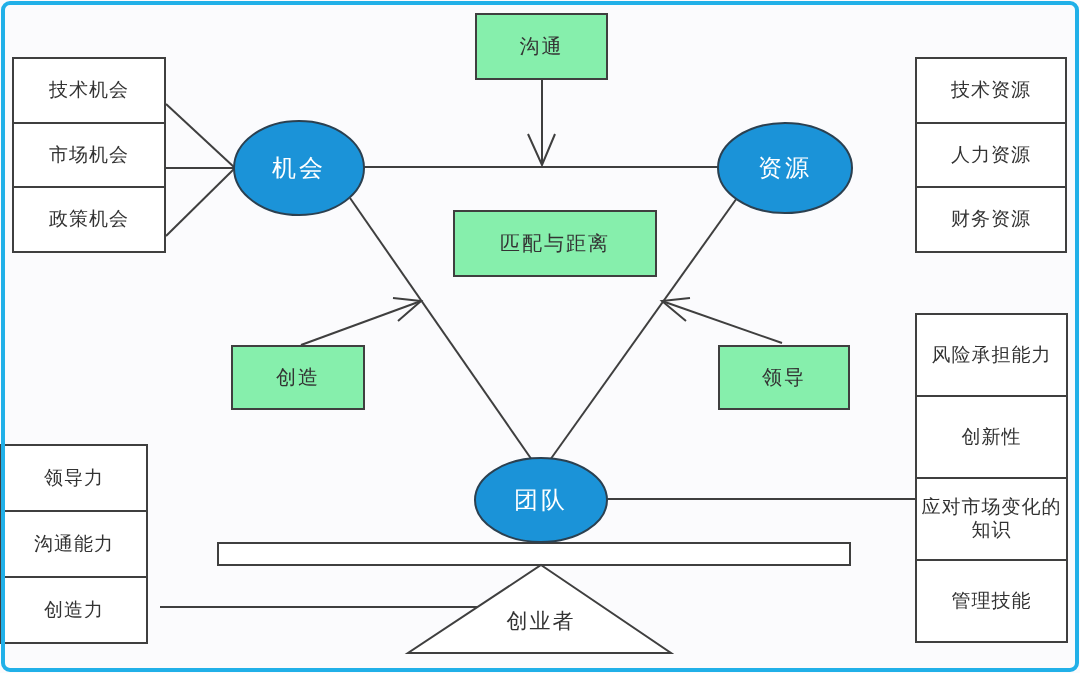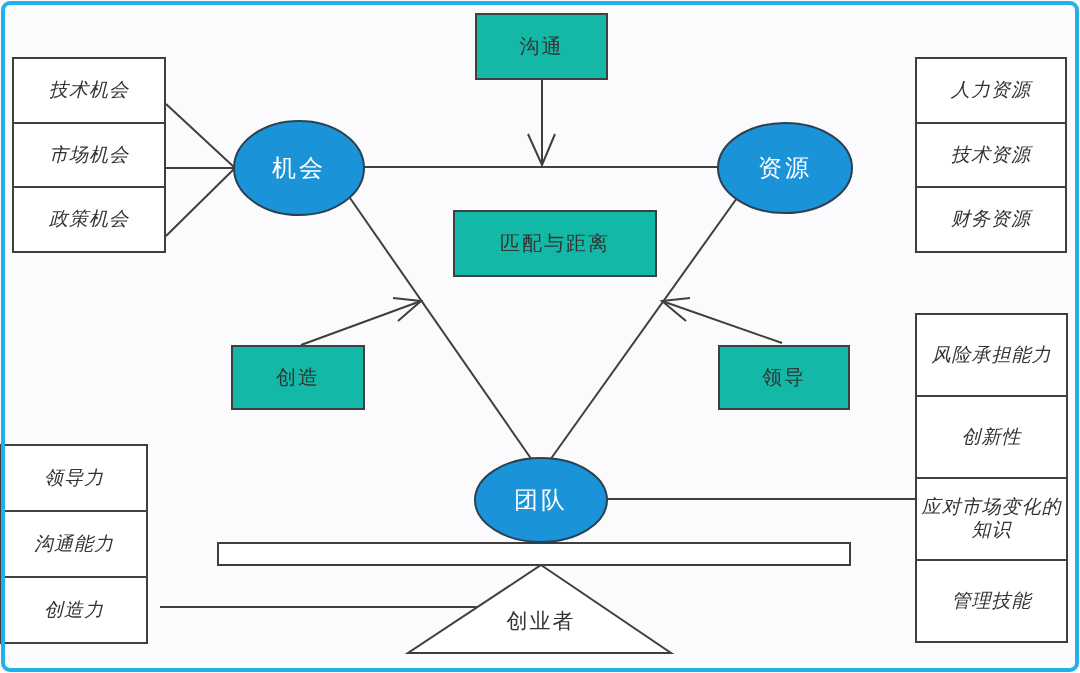--- a/index.html
+++ b/index.html
@@ -11,27 +11,27 @@
   }
   .frame{
     position:absolute;inset:1px;border:4px solid var(--frame-border,#21b0e8);
     border-radius:9px;pointer-events:none;z-index:50;
   }
   svg.layer{position:absolute;left:0;top:0;z-index:1;}
   .ln{stroke:var(--line,#3f3f3f);stroke-width:2;fill:none;}
   .node{fill:var(--node-fill,#1b93d8);stroke:var(--node-stroke,#2b4050);stroke-width:2;}
   .whitefill{fill:#ffffff;stroke:var(--line,#3f3f3f);stroke-width:2;}
   .box{
-    position:absolute;background:#14b8a6;border:2px solid var(--line,#3f3f3f);
+    position:absolute;background:#86efac;border:2px solid var(--line,#3f3f3f);
     display:flex;align-items:center;justify-content:center;
     font-size:20px;letter-spacing:2px;z-index:5;box-sizing:border-box;
   }
   .stack{
     position:absolute;background:#fff;border:2px solid var(--line,#3f3f3f);
-    display:flex;flex-direction:column;z-index:5;box-sizing:border-box;font-style:italic;
+    display:flex;flex-direction:column;z-index:5;box-sizing:border-box;
   }
   .stack .cell{
     flex:1;display:flex;align-items:center;justify-content:center;
     font-size:19px;letter-spacing:1px;text-align:center;line-height:1.2;
     padding:2px 4px;box-sizing:border-box;
   }
   .stack .cell + .cell{border-top:2px solid var(--line,#3f3f3f);}
   .node-label{
     position:absolute;display:flex;align-items:center;justify-content:center;
     color:var(--node-text,#fff);font-size:24px;letter-spacing:3px;z-index:6;
@@ -95,22 +95,22 @@
   <span>领导</span>
 </div>
 
 <div class="stack" style="left:12px;top:57px;width:154px;height:196px;">
   <div class="cell">技术机会</div>
   <div class="cell">市场机会</div>
   <div class="cell">政策机会</div>
 </div>
 
 <div class="stack" style="left:915px;top:57px;width:152px;height:196px;">
+  <div class="cell">技术资源</div>
   <div class="cell">人力资源</div>
-  <div class="cell">技术资源</div>
   <div class="cell">财务资源</div>
 </div>
 
 <div class="stack" style="left:0;top:444px;width:148px;height:200px;">
   <div class="cell">领导力</div>
   <div class="cell">沟通能力</div>
   <div class="cell">创造力</div>
 </div>
 
 <div class="stack" style="left:915px;top:313px;width:153px;height:330px;">

